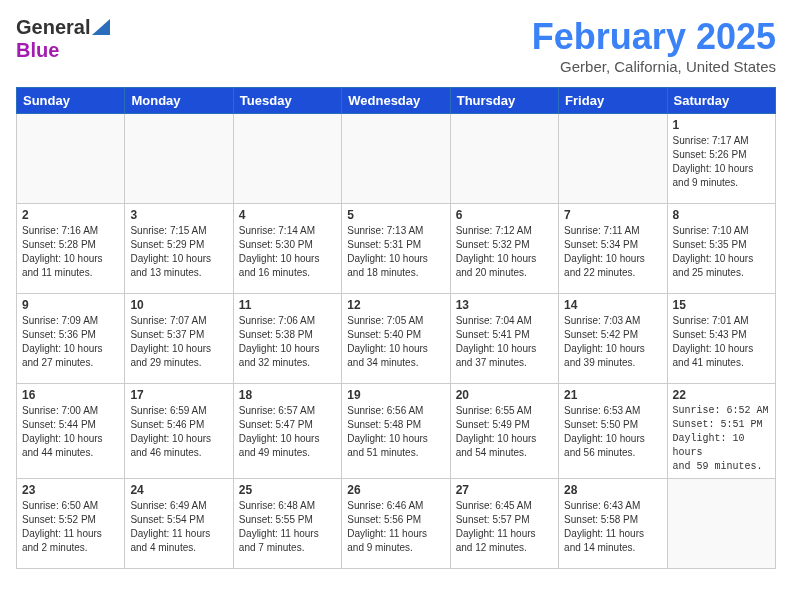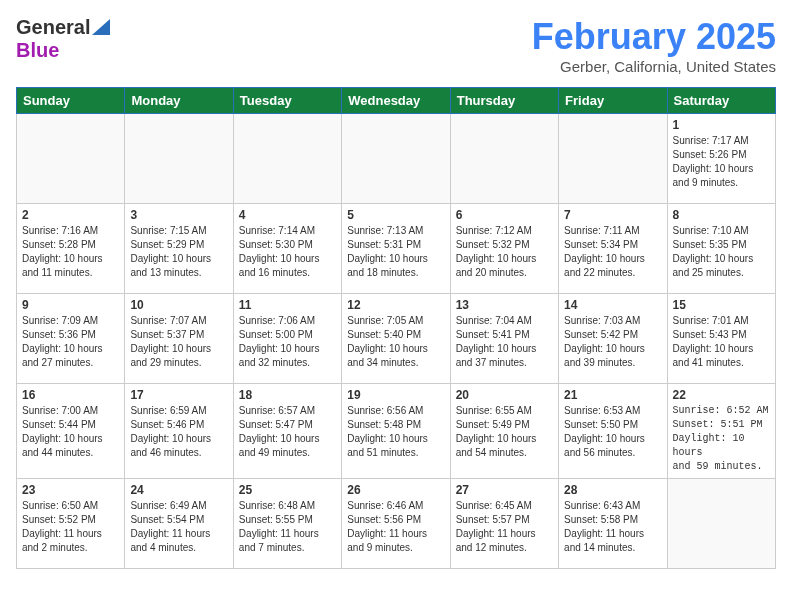--- a/index.html
+++ b/index.html
@@ -46,21 +46,21 @@
     .location-title {
       font-size: 15px;
       color: #555;
     }
     .calendar {
       width: 100%;
       border-collapse: collapse;
       border: 1px solid #bbb;
     }
     .calendar th {
-      background-color: #15803d;
+      background-color: #1d4ed8;
       color: #fff;
       text-align: left;
       padding: 5px 6px;
       font-size: 13px;
       font-weight: bold;
       border: 1px solid #2a6ebb;
     }
     .calendar td {
       vertical-align: top;
       padding: 4px 5px;
@@ -195,21 +195,21 @@
         <td>
           <span class="day-num">10</span>
           <div class="day-info" style="white-space: pre-line;">Sunrise: 7:07 AM
 Sunset: 5:37 PM
 Daylight: 10 hours
 and 29 minutes.</div>
         </td>
         <td>
           <span class="day-num">11</span>
           <div class="day-info" style="white-space: pre-line;">Sunrise: 7:06 AM
-Sunset: 5:00 PM
+Sunset: 5:38 PM
 Daylight: 10 hours
 and 32 minutes.</div>
         </td>
         <td>
           <span class="day-num">12</span>
           <div class="day-info" style="white-space: pre-line;">Sunrise: 7:05 AM
 Sunset: 5:40 PM
 Daylight: 10 hours
 and 34 minutes.</div>
         </td>

